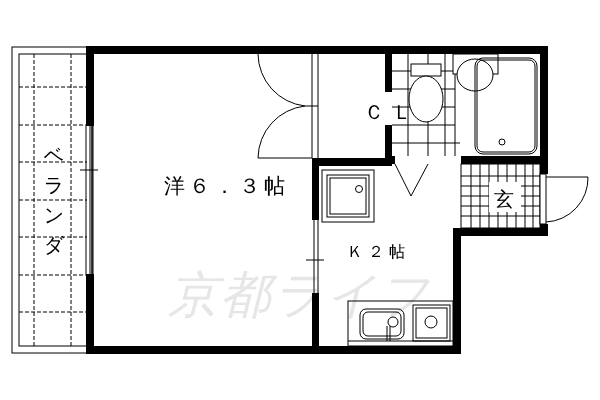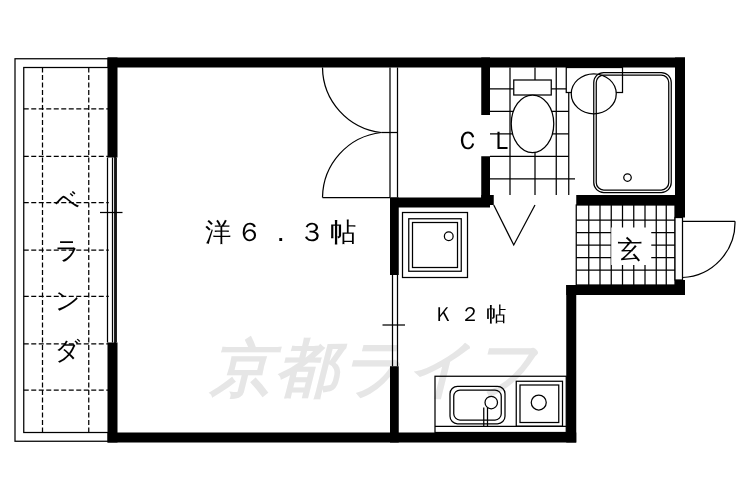--- a/index.html
+++ b/index.html
@@ -3,22 +3,22 @@
   <meta charset="utf-8">
   <style>
     html, body { margin: 0; padding: 0; background: #ffffff; }
     body { width: 600px; height: 400px; overflow: hidden; position: relative; font-family: "DejaVu Sans", sans-serif; }
     #plan { position: absolute; left: 0; top: 0; width: 600px; height: 400px; }
     .lbl { position: absolute; color: #000; white-space: nowrap; font-family: "DejaVu Sans", sans-serif; }
     .room-main { left: 140px; top: 172px; font-size: 21px; letter-spacing: 4px; margin-left: 24px; }
     .room-cl { left: 332px; top: 99px; font-size: 20px; letter-spacing: 8px; margin-left: 32px; }
     .room-k { left: 347px; top: 242px; font-size: 16px; letter-spacing: 5px; }
     .room-genkan { left: 494px; top: 186px; font-size: 20px; }
-    .balcony { left: 40px; top: 140px; font-size: 20px; width: 28px; line-height: 40px; white-space: normal; word-break: break-all; text-align: center; }
-    .watermark { position: absolute; left: 168px; top: 262px; font-size: 50px; font-weight: bold; color: #e6e6e6; letter-spacing: 2px; font-family: "DejaVu Sans", sans-serif; z-index: 0; font-style: italic; }
+    .balcony { left: 40px; top: 140px; font-size: 20px; width: 28px; line-height: 30px; white-space: normal; word-break: break-all; text-align: center; }
+    .watermark { position: absolute; left: 168px; top: 262px; font-size: 50px; font-weight: normal; color: #e6e6e6; letter-spacing: 2px; font-family: "DejaVu Sans", sans-serif; z-index: 0; font-style: italic; }
     #plan { z-index: 1; }
     .lbl { z-index: 2; }
   </style>
 </head>
 <body>
 
 <div class="watermark">京都ライフ</div>
 
 <svg id="plan" viewBox="0 0 600 400" xmlns="http://www.w3.org/2000/svg">
 

